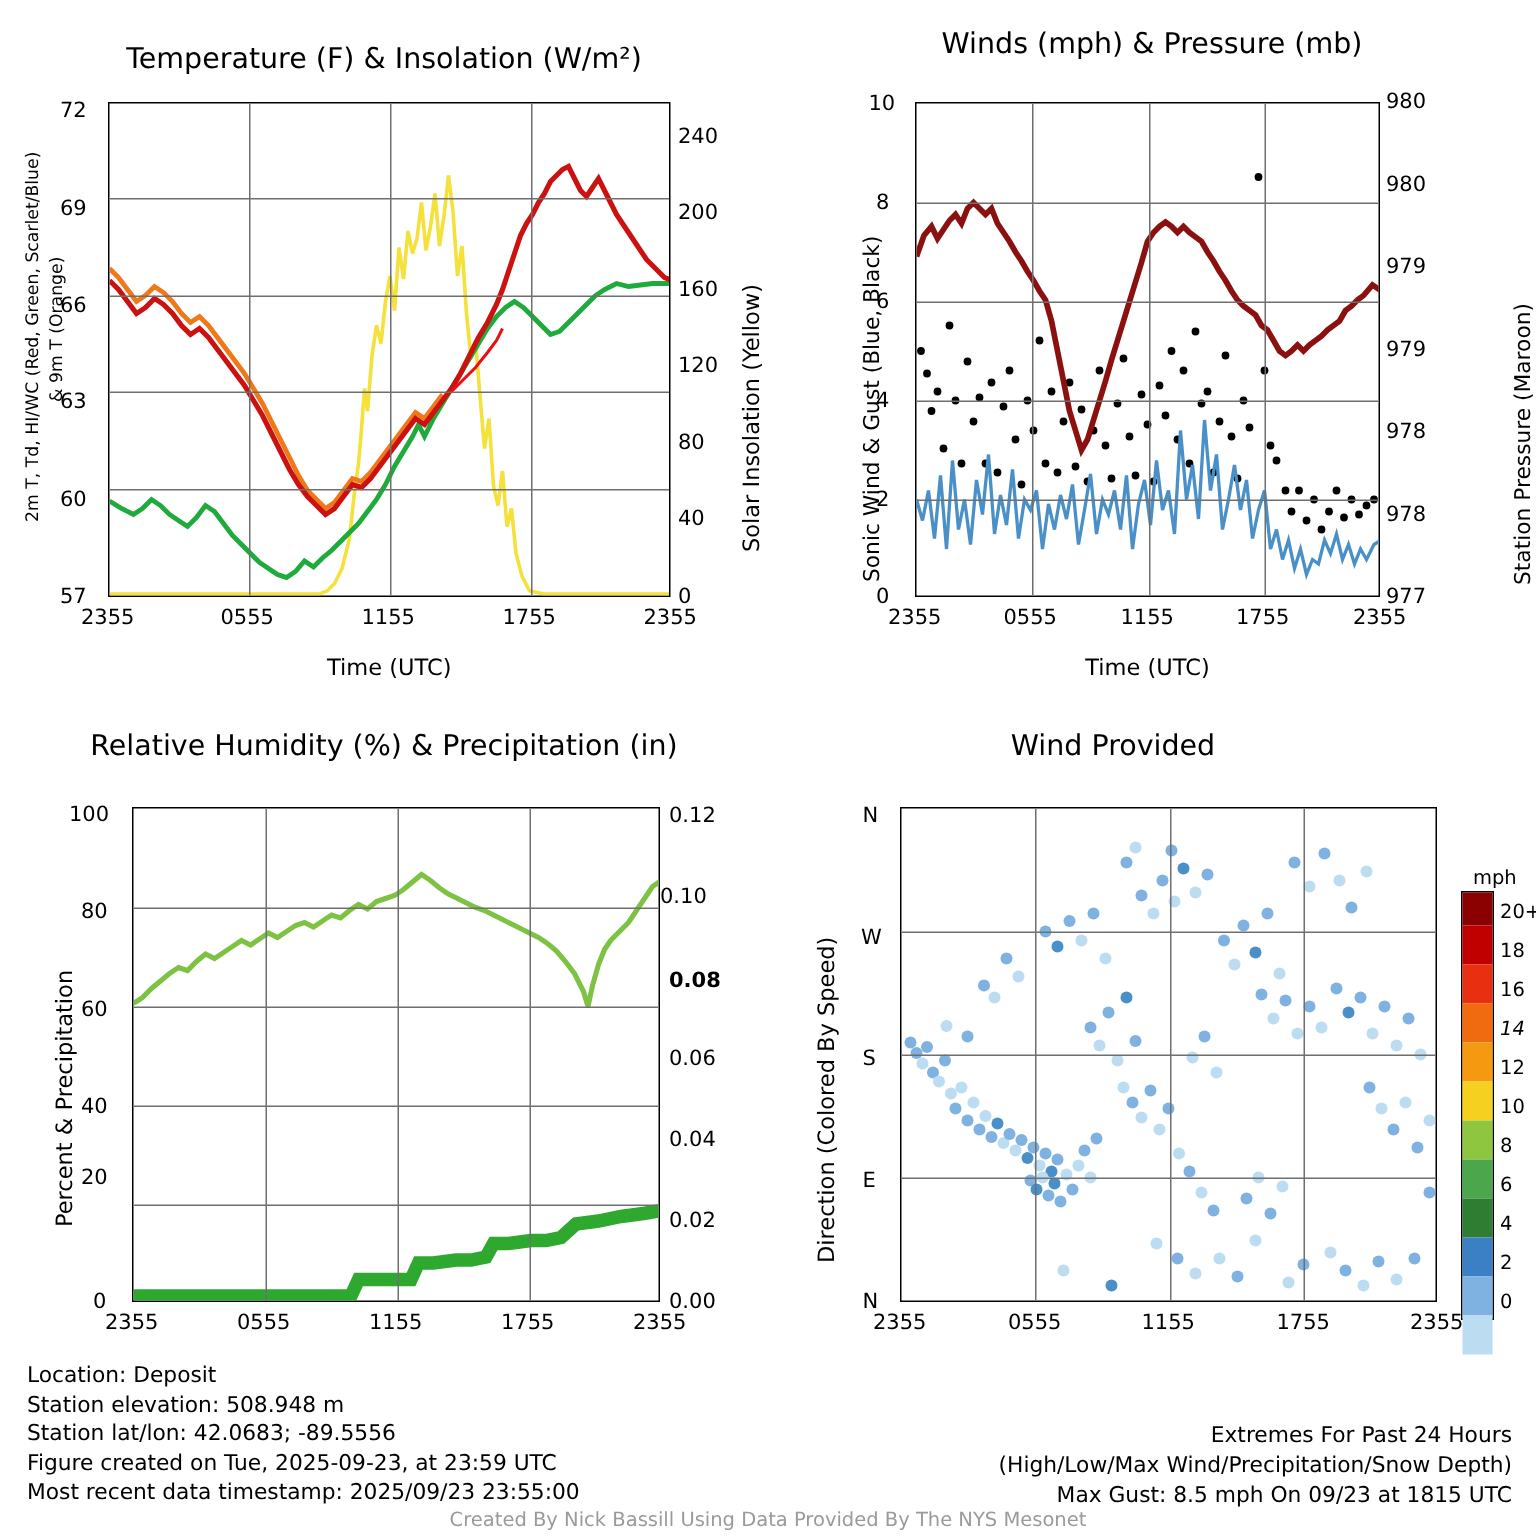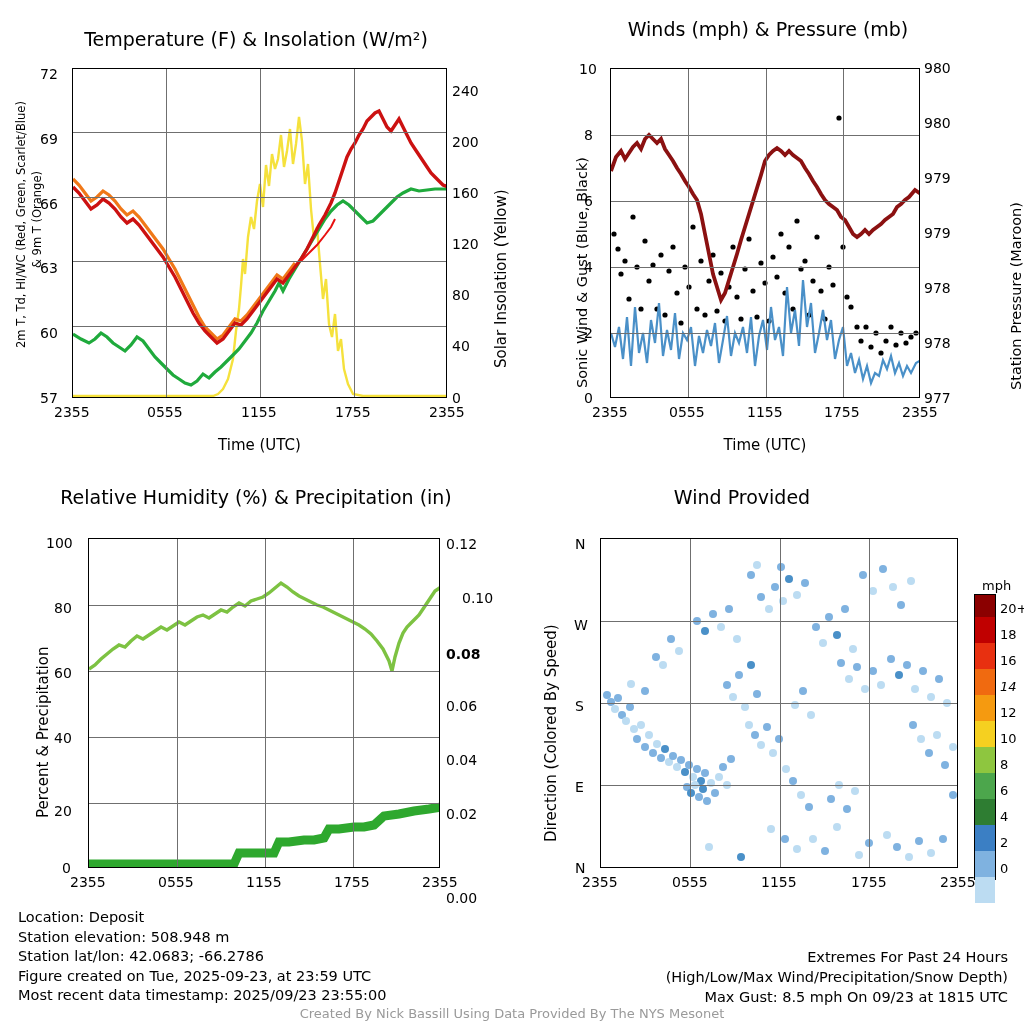--- a/index.html
+++ b/index.html
@@ -224,32 +224,32 @@
   <div class="tick" style="left:390px;top:404px;">2355</div>
   <div class="axis-label" style="position:absolute;left:98px;top:436px;width:310px;">Time (UTC)</div>
 </div>
 
 <div class="panel" style="left:0;top:470px;width:512px;height:440px;">
   <div class="title" style="position:absolute;left:0;top:16px;width:512px;">Relative Humidity (%) &amp; Precipitation (in)</div>
 
   <div class="vlabel rot" style="left:34px;top:348px;font-size:15px;">Percent &amp; Precipitation</div>
 
   <div class="tick" style="left:62px;top:390px;">0</div>
-  <div class="tick" style="left:54px;top:333px;">20</div>
+  <div class="tick" style="left:54px;top:307px;">20</div>
   <div class="tick" style="left:54px;top:260px;">40</div>
   <div class="tick" style="left:54px;top:195px;">60</div>
   <div class="tick" style="left:54px;top:130px;">80</div>
   <div class="tick" style="left:46px;top:65px;">100</div>
 
-  <div class="tick" style="left:446px;top:390px;margin-top:30px;">0.00</div>
+  <div class="tick" style="left:446px;top:390px;">0.00</div>
   <div class="tick" style="left:446px;top:336px;">0.02</div>
   <div class="tick" style="left:446px;top:282px;">0.04</div>
   <div class="tick" style="left:446px;top:228px;text-align:right;">0.06</div>
   <div class="tick" style="left:446px;top:176px;font-weight:bold;">0.08</div>
-  <div class="tick" style="left:462px;top:120px;text-align:right;">0.10</div>
+  <div class="tick" style="left:440px;top:120px;text-align:right;">0.10</div>
   <div class="tick" style="left:446px;top:66px;">0.12</div>
 
   <div class="plotbox" style="left:88px;top:68px;width:352px;height:330px;">
     <div class="gridv" style="left:88px;"></div>
     <div class="gridv" style="left:176px;"></div>
     <div class="gridv" style="left:264px;"></div>
     <div class="gridh" style="top:66px;"></div>
     <div class="gridh" style="top:132px;"></div>
     <div class="gridh" style="top:198px;"></div>
     <div class="gridh" style="top:264px;"></div>
@@ -452,21 +452,21 @@
   <div class="legend-tick" style="left:488px;top:287px;">8</div>
   <div class="legend-tick" style="left:488px;top:313px;">6</div>
   <div class="legend-tick" style="left:488px;top:339px;">4</div>
   <div class="legend-tick" style="left:488px;top:365px;">2</div>
   <div class="legend-tick" style="left:488px;top:391px;">0</div>
 </div>
 
 <div class="footer" style="position:absolute;left:18px;top:908px;width:520px;">
   <div>Location: Deposit</div>
   <div>Station elevation: 508.948 m</div>
-  <div>Station lat/lon: 42.0683; -66.2786</div>
+  <div>Station lat/lon: 42.0683; -89.5556</div>
   <div>Figure created on Tue, 2025-09-23, at 23:59 UTC</div>
   <div>Most recent data timestamp: 2025/09/23 23:55:00</div>
 </div>
 
 <div class="footer-right" style="position:absolute;right:16px;top:947px;width:520px;">
   <div>Extremes For Past 24 Hours</div>
   <div>(High/Low/Max Wind/Precipitation/Snow Depth)</div>
   <div>Max Gust: 8.5 mph On 09/23 at 1815 UTC</div>
 </div>
 

